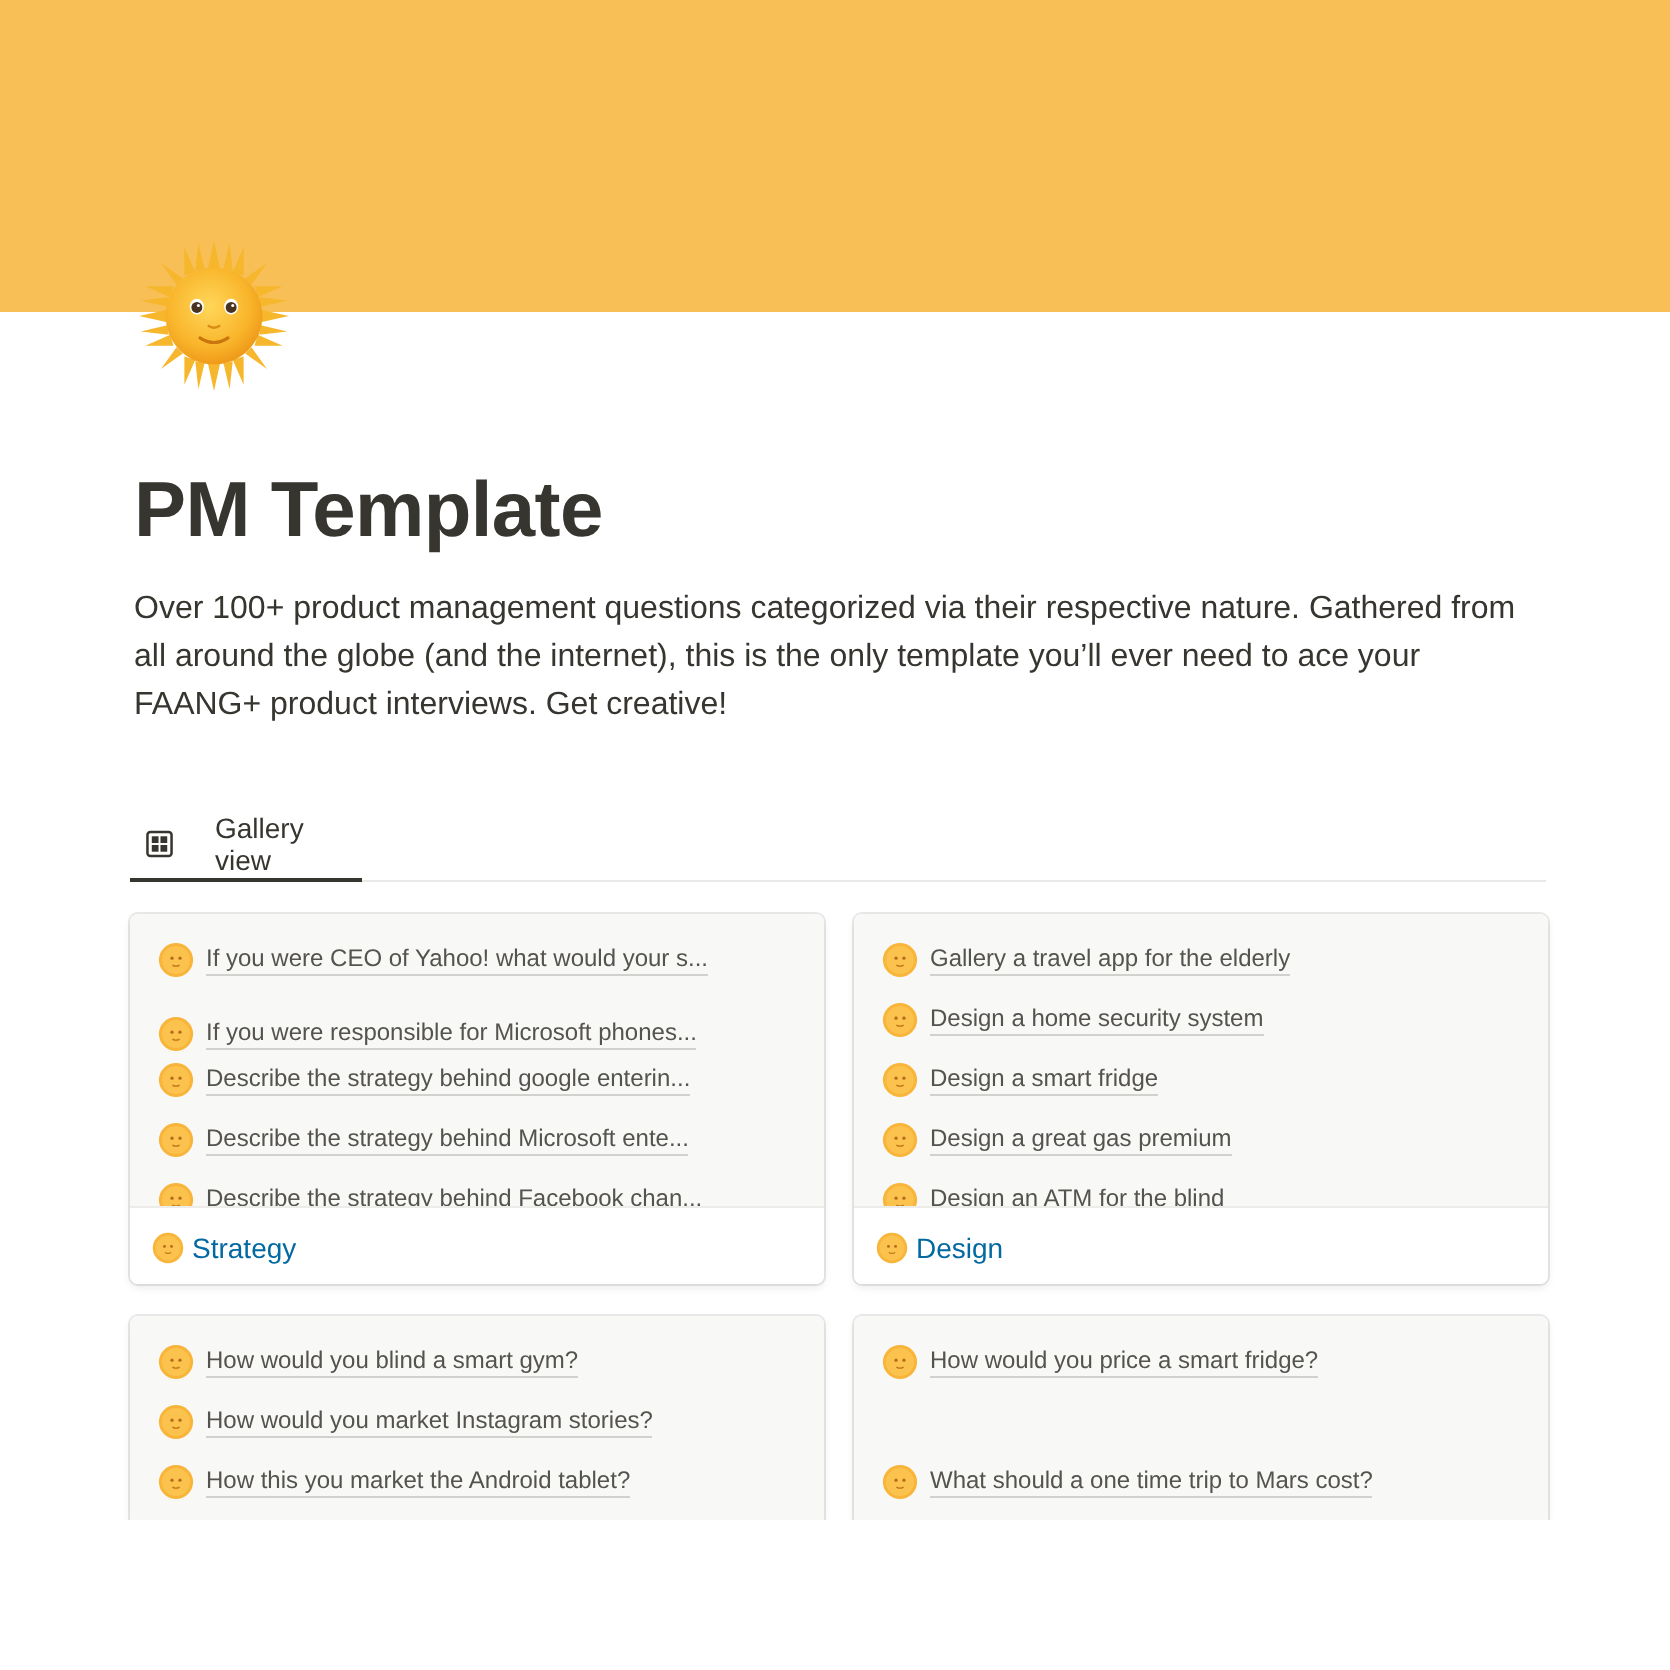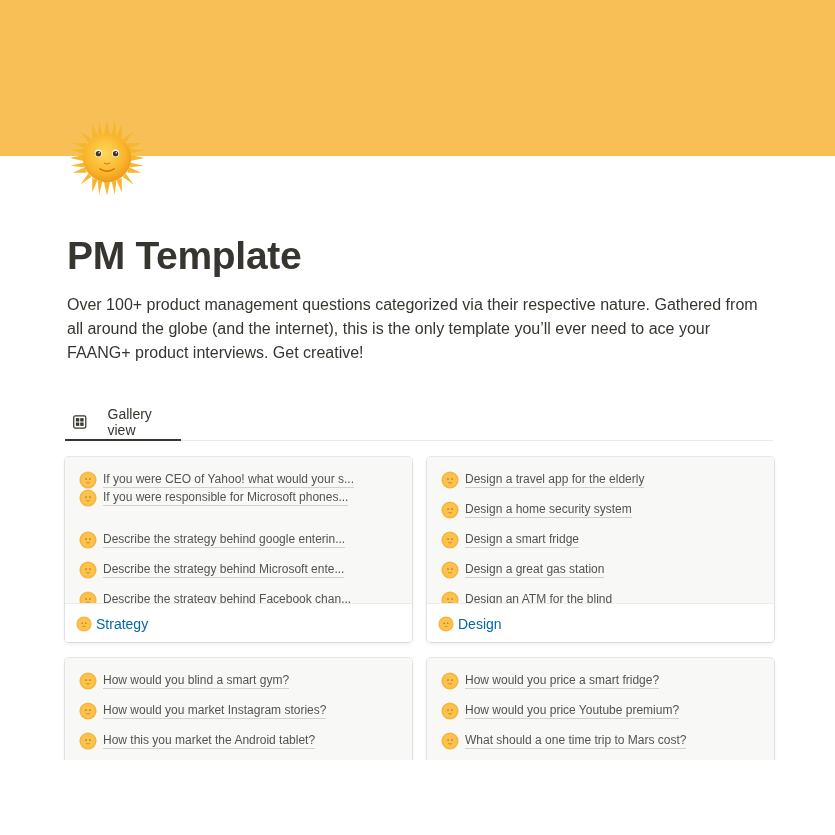--- a/index.html
+++ b/index.html
@@ -149,21 +149,21 @@
 </div>
 
 <div class="card" style="left:65px; top:457px; height:185px;">
   <div class="card-preview">
     <div class="preview-item" style="top:13px;">
       <svg class="mini-sun" width="18" height="18">
           <use href="#sun-mini"></use>
         </svg>
       <span class="preview-link">If you were CEO of Yahoo! what would your s...</span>
     </div>
-    <div class="preview-item" style="top:31px;text-align:center;">
+    <div class="preview-item" style="top:50px;text-align:center;">
       <svg class="mini-sun" width="18" height="18">
           <use href="#sun-mini"></use>
         </svg>
       <span class="preview-link">If you were responsible for Microsoft phones...</span>
     </div>
     <div class="preview-item" style="top:73px;">
       <svg class="mini-sun" width="18" height="18">
           <use href="#sun-mini"></use>
         </svg>
       <span class="preview-link">Describe the strategy behind google enterin...</span>
@@ -188,39 +188,39 @@
     <span>Strategy</span>
   </div>
 </div>
 
 <div class="card" style="left:427px; top:457px; height:185px;">
   <div class="card-preview">
     <div class="preview-item" style="top:13px;">
       <svg class="mini-sun" width="18" height="18">
           <use href="#sun-mini"></use>
         </svg>
-      <span class="preview-link">Design a travel app for the elderly</span>
+      <span class="preview-link">Gallery a travel app for the elderly</span>
     </div>
     <div class="preview-item" style="top:43px;">
       <svg class="mini-sun" width="18" height="18">
           <use href="#sun-mini"></use>
         </svg>
       <span class="preview-link">Design a home security system</span>
     </div>
     <div class="preview-item" style="top:73px;">
       <svg class="mini-sun" width="18" height="18">
           <use href="#sun-mini"></use>
         </svg>
       <span class="preview-link">Design a smart fridge</span>
     </div>
     <div class="preview-item" style="top:103px;">
       <svg class="mini-sun" width="18" height="18">
           <use href="#sun-mini"></use>
         </svg>
-      <span class="preview-link">Design a great gas station</span>
+      <span class="preview-link">Design a great gas premium</span>
     </div>
     <div class="preview-item" style="top:133px;">
       <svg class="mini-sun" width="18" height="18">
           <use href="#sun-mini"></use>
         </svg>
       <span class="preview-link">Design an ATM for the blind</span>
     </div>
   </div>
   <div class="card-footer">
     <svg class="mini-sun" width="16" height="16">
@@ -254,26 +254,20 @@
 </div>
 
 <div class="card" style="left:427px; top:658px; height:102px; border-bottom-left-radius:0; border-bottom-right-radius:0;">
   <div class="card-preview" style="height:102px;">
     <div class="preview-item" style="top:13px;">
       <svg class="mini-sun" width="18" height="18">
           <use href="#sun-mini"></use>
         </svg>
       <span class="preview-link">How would you price a smart fridge?</span>
     </div>
-    <div class="preview-item" style="top:43px;">
-      <svg class="mini-sun" width="18" height="18">
-          <use href="#sun-mini"></use>
-        </svg>
-      <span class="preview-link">How would you price Youtube premium?</span>
-    </div>
     <div class="preview-item" style="top:73px;">
       <svg class="mini-sun" width="18" height="18">
           <use href="#sun-mini"></use>
         </svg>
       <span class="preview-link">What should a one time trip to Mars cost?</span>
     </div>
   </div>
 </div>
 
 <div style="position:absolute; left:0; top:760px; width:835px; height:75px; background:#fff;"></div>

